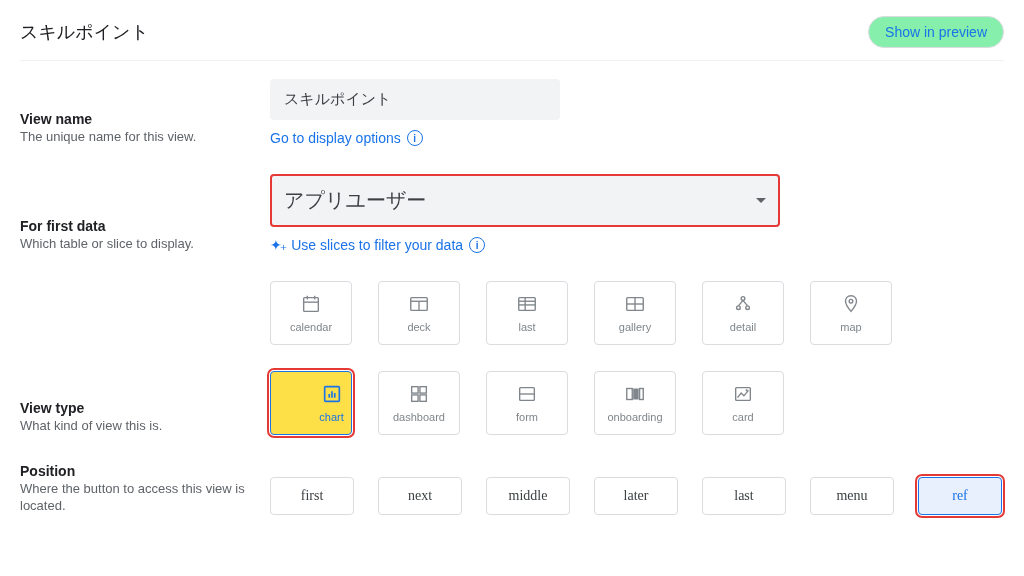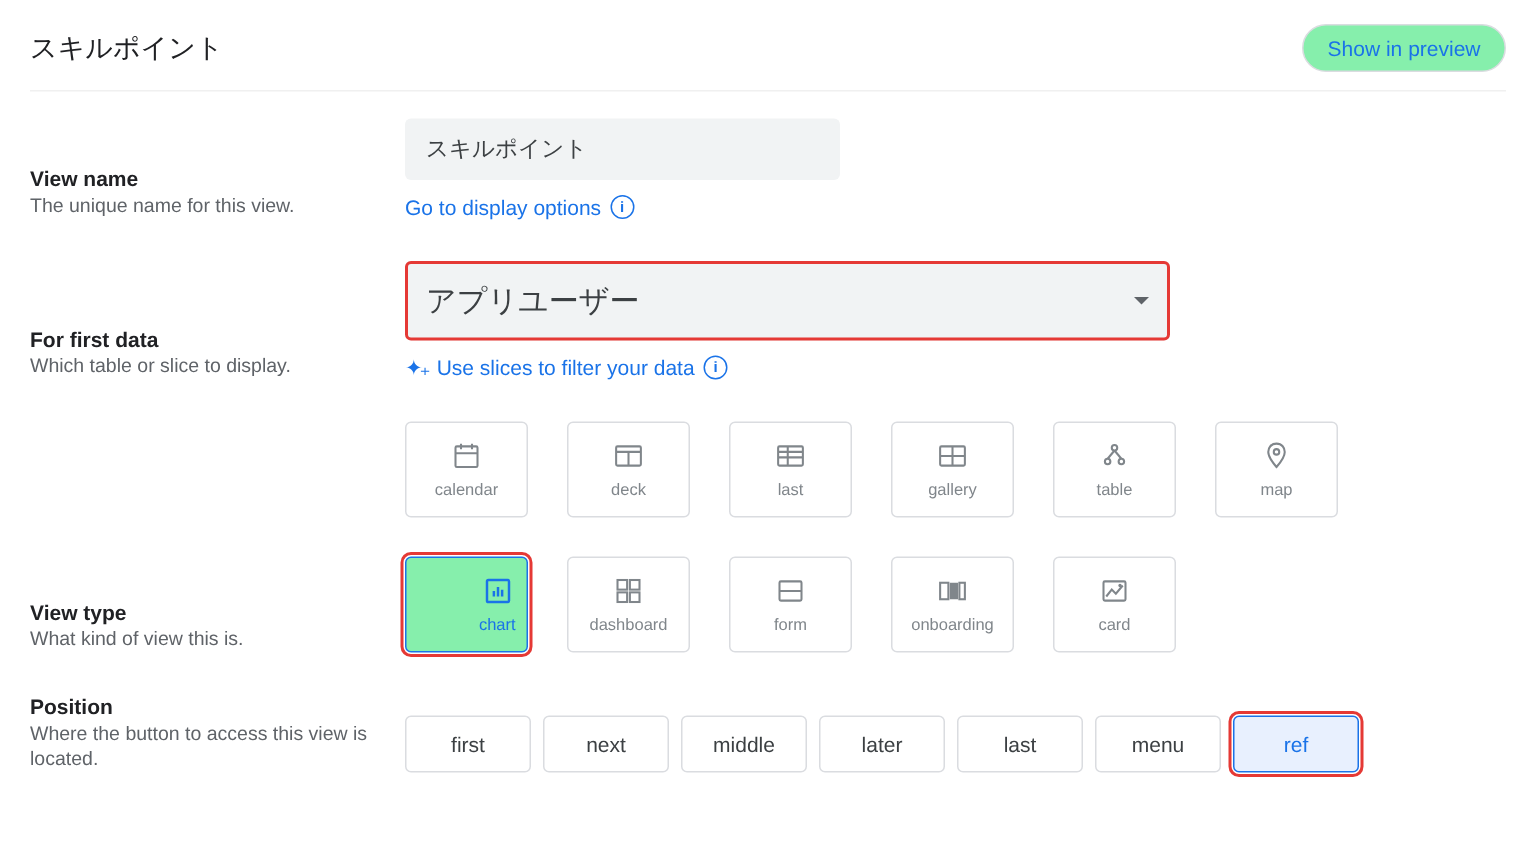--- a/index.html
+++ b/index.html
@@ -15,27 +15,27 @@
   .control-col { flex: 1; }
   .text-input { width: 290px; background: #f1f3f4; border: none; border-radius: 4px; padding: 12px 14px; font-size: 15px; color: #3c4043; }
   .link-line { display: flex; align-items: center; gap: 6px; margin-top: 10px; color: #1a73e8; font-size: 14px; }
   .info-icon { width: 16px; height: 16px; border: 1.5px solid #1a73e8; border-radius: 50%; display: inline-flex; align-items: center; justify-content: center; font-size: 10px; color: #1a73e8; font-weight: bold; }
   .select-box { width: 510px; background: #f1f3f4; border: none; border-radius: 4px; padding: 13px 14px; font-size: 20px; color: #3c4043; display: flex; justify-content: space-between; align-items: center; cursor: pointer; }
   .select-box.highlight { outline: 2px solid #e53935; outline-offset: -2px; }
   .caret { width: 0; height: 0; border-left: 5px solid transparent; border-right: 5px solid transparent; border-top: 5px solid #5f6368; }
   .sparkle { color: #1a73e8; font-size: 14px; letter-spacing: -2px; }
   .view-types { display: flex; flex-wrap: wrap; gap: 26px; max-width: 700px; }
   .vt-item { width: 82px; height: 64px; border: 1px solid #dadce0; border-radius: 4px; display: flex; flex-direction: column; align-items: center; justify-content: center; gap: 6px; cursor: pointer; background: #fff; }
-  .vt-item.selected { background: #86efac; border-color: #1a73e8; color: #1a73e8; padding-left: 41px; }
+  .vt-item.selected { background: #fde047; border-color: #1a73e8; color: #1a73e8; padding-left: 41px; }
   .vt-item.highlight { outline: 2px solid #e53935; outline-offset: 1px; }
   .vt-item .vt-label { font-size: 11px; color: #80868b; }
   .vt-item.selected .vt-label { color: #1a73e8; }
   .vt-icon { width: 22px; height: 22px; display: flex; align-items: center; justify-content: center; }
   .vt-icon svg { width: 22px; height: 22px; }
-  .positions { display: flex; gap: 8px; flex-wrap: nowrap; }
+  .positions { display: flex; gap: 24px; flex-wrap: nowrap; font-family: Liberation Serif, serif; }
   .pos-item { min-width: 84px; height: 38px; border: 1px solid #dadce0; border-radius: 4px; display: flex; align-items: center; justify-content: center; font-size: 14px; color: #3c4043; cursor: pointer; background: #fff; padding: 0 14px; }
   .pos-item.selected { background: #e8f0fe; border-color: #1a73e8; color: #1a73e8; }
   .pos-item.highlight { outline: 2px solid #e53935; outline-offset: 1px; }
   .gray { stroke: #80868b; fill: none; }
   .grayfill { fill: #80868b; }
   .blue { stroke: #1a73e8; fill: none; }
 </style>
 </head>
 <body>
 
@@ -135,21 +135,21 @@
         <div class="vt-item">
           <span class="vt-icon">
               <svg viewBox="0 0 24 24">
                 <circle cx="12" cy="6" r="2" class="gray" stroke-width="1.5"></circle>
                 <circle cx="7" cy="16" r="2" class="gray" stroke-width="1.5"></circle>
                 <circle cx="17" cy="16" r="2" class="gray" stroke-width="1.5"></circle>
                 <line x1="12" y1="8" x2="7" y2="14" class="gray" stroke-width="1.5"></line>
                 <line x1="12" y1="8" x2="17" y2="14" class="gray" stroke-width="1.5"></line>
               </svg>
             </span>
-          <span class="vt-label">table</span>
+          <span class="vt-label">detail</span>
         </div>
 
         <div class="vt-item">
           <span class="vt-icon">
               <svg viewBox="0 0 24 24">
                 <path d="M12 3 C8 3 6 6 6 9 C6 13 12 20 12 20 C12 20 18 13 18 9 C18 6 16 3 12 3 Z" class="gray" stroke-width="1.5"></path>
                 <circle cx="12" cy="9" r="2" class="gray" stroke-width="1.5"></circle>
               </svg>
             </span>
           <span class="vt-label">map</span>

